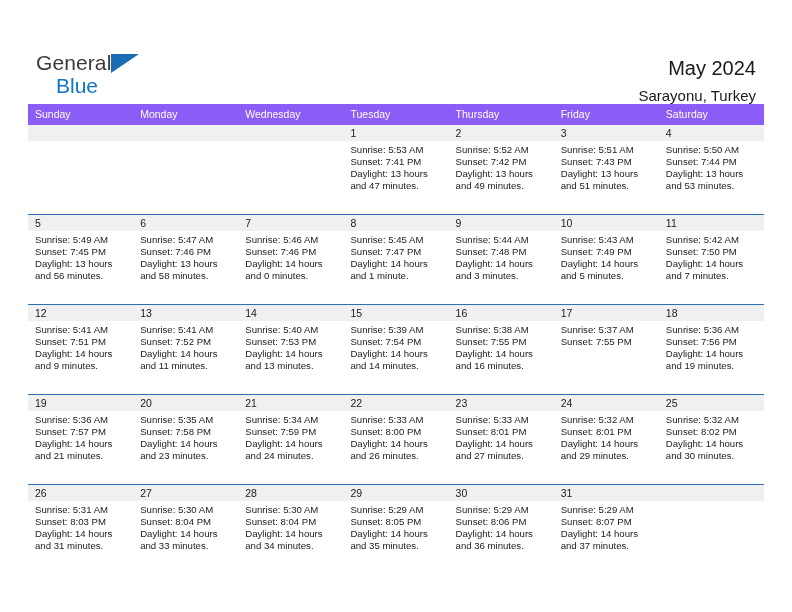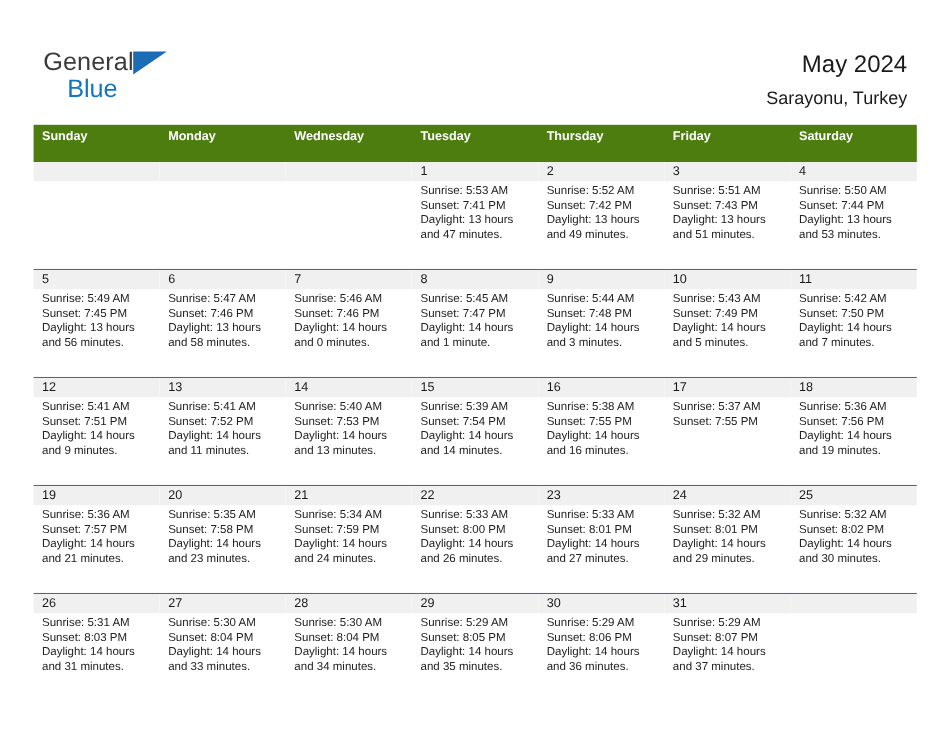--- a/index.html
+++ b/index.html
@@ -19,21 +19,21 @@
     position: relative;
     width: 792px;
     height: 612px;
     box-sizing: border-box;
   }
 
   
   .top {
     display: flex;
     justify-content: space-between;
-    align-items: center;
+    align-items: flex-end;
     padding: 30px 36px 0 36px;
     box-sizing: border-box;
     height: 104px;
   }
 
   .brand {
     position: relative;
     width: 110px;
     height: 52px;
     line-height: 1;
@@ -82,23 +82,22 @@
 
   
   .calendar {
     margin: 0 28px;
     width: 736px;
     box-sizing: border-box;
   }
 
   .dow-row {
     display: flex;
-    background: #4d7c0f;
-    height: 31px;
-    font-weight: bold;
+    background: #8b5cf6;
+    height: 21px;
   }
   .dow {
     flex: 1 1 0;
     color: #ffffff;
     font-size: 10.5px;
     line-height: 21px;
     padding-left: 7px;
     box-sizing: border-box;
     font-family: "Liberation Sans", sans-serif;
     white-space: nowrap;

